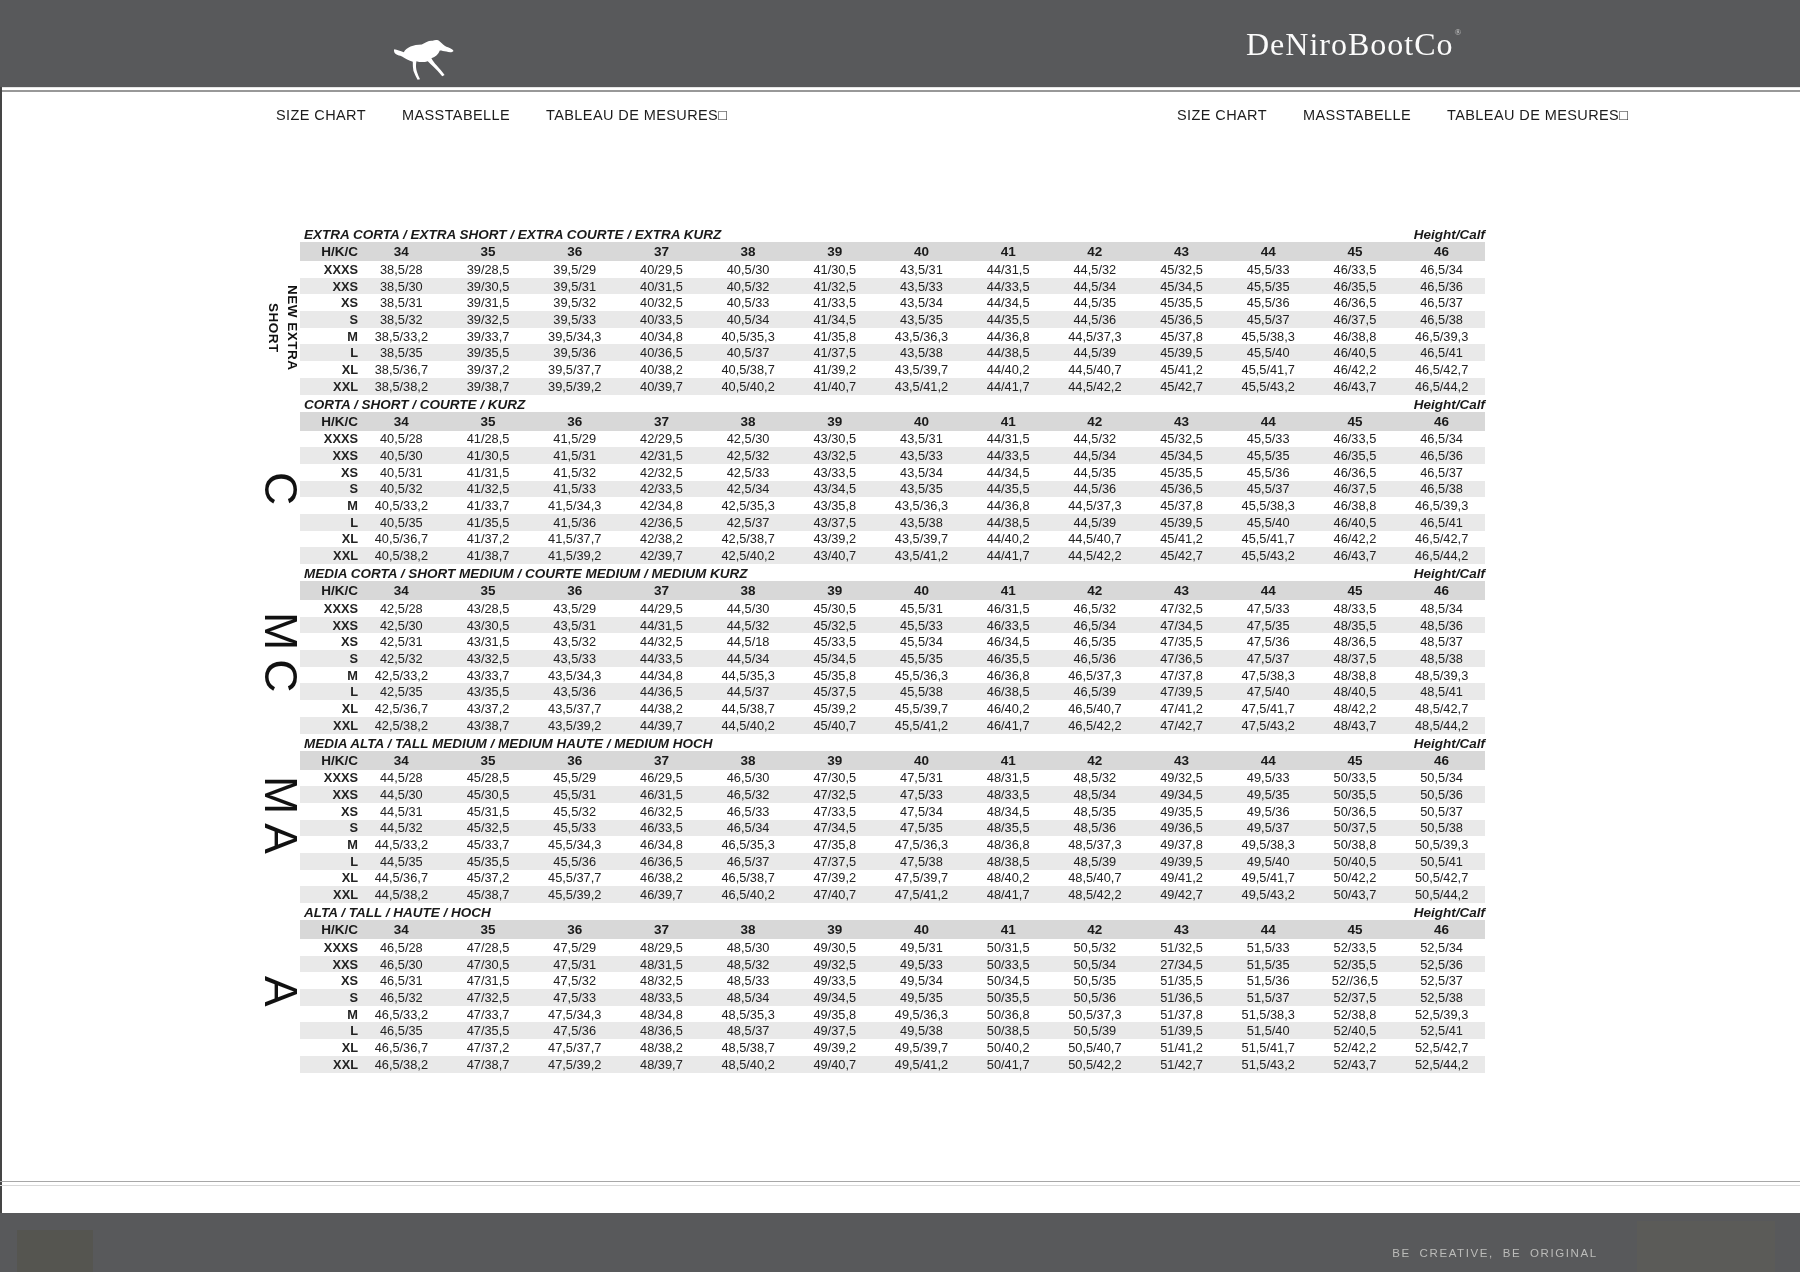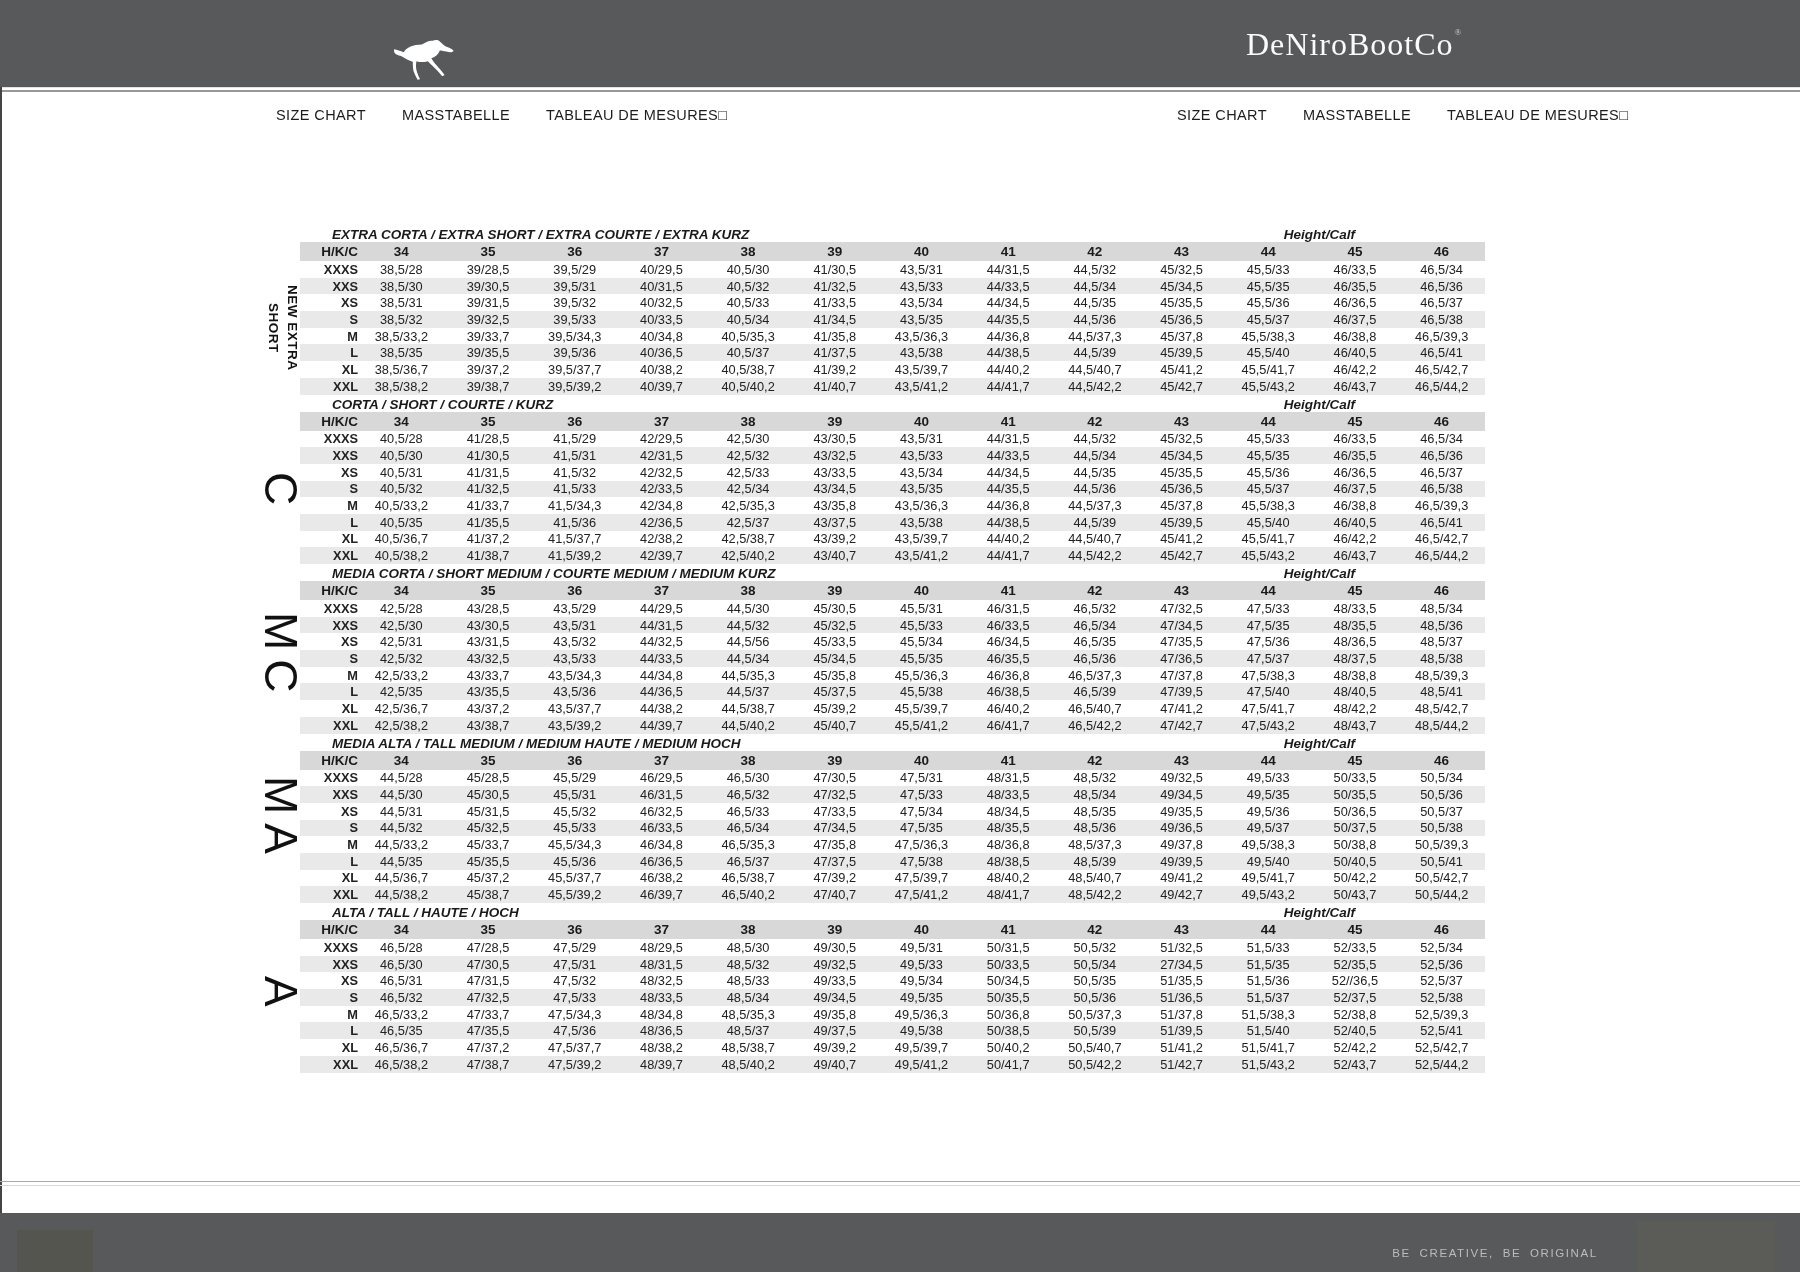--- a/index.html
+++ b/index.html
@@ -18,22 +18,22 @@
   .navrow{position:absolute;top:107px;left:0;width:1800px;height:22px;font-size:14.5px;
           color:#1c1c1c;letter-spacing:0.4px;}
   .navgroup{position:absolute;top:0;display:flex;gap:36px;white-space:nowrap;}
   .g-left{left:276px;}
   .g-right{left:1177px;}
   
   .sections{position:absolute;left:300px;top:225px;width:1185px;}
   .sec{height:169.5px;}
   .sec-title{height:17px;display:flex;justify-content:space-between;align-items:flex-end;
              font-style:italic;font-weight:bold;font-size:13.5px;line-height:15px;}
-  .sec-title .t{padding-left:4px;margin-left:28px;}
-  .sec-title .hc{margin-right:130px;}
+  .sec-title .t{padding-left:4px;}
+  .sec-title .hc{}
   .hrow{height:19px;background:#d8d8d8;display:flex;align-items:center;
         font-weight:bold;font-size:13.5px;}
   .drow{height:16.7px;display:flex;align-items:center;font-size:12.8px;color:#222;}
   .drow.alt{background:#e9e9e9;}
   .c0{width:58px;flex:0 0 58px;text-align:right;padding-left:4px;font-weight:bold;box-sizing:border-box;}
   .c{flex:1;text-align:center;}
   
   .vlabel{position:absolute;writing-mode:vertical-rl;color:#111;}
   .vsmall{left:264px;top:268px;height:120px;font-size:13.5px;font-weight:bold;
           letter-spacing:0.5px;text-align:center;line-height:19px;}
@@ -451,21 +451,21 @@
           <span class="c">47,5/35</span>
           <span class="c">48/35,5</span>
           <span class="c">48,5/36</span>
         </div>
         <div class="drow">
           <span class="c0">XS</span>
           <span class="c">42,5/31</span>
           <span class="c">43/31,5</span>
           <span class="c">43,5/32</span>
           <span class="c">44/32,5</span>
-          <span class="c">44,5/56</span>
+          <span class="c">44,5/18</span>
           <span class="c">45/33,5</span>
           <span class="c">45,5/34</span>
           <span class="c">46/34,5</span>
           <span class="c">46,5/35</span>
           <span class="c">47/35,5</span>
           <span class="c">47,5/36</span>
           <span class="c">48/36,5</span>
           <span class="c">48,5/37</span>
         </div>
         <div class="drow alt">

